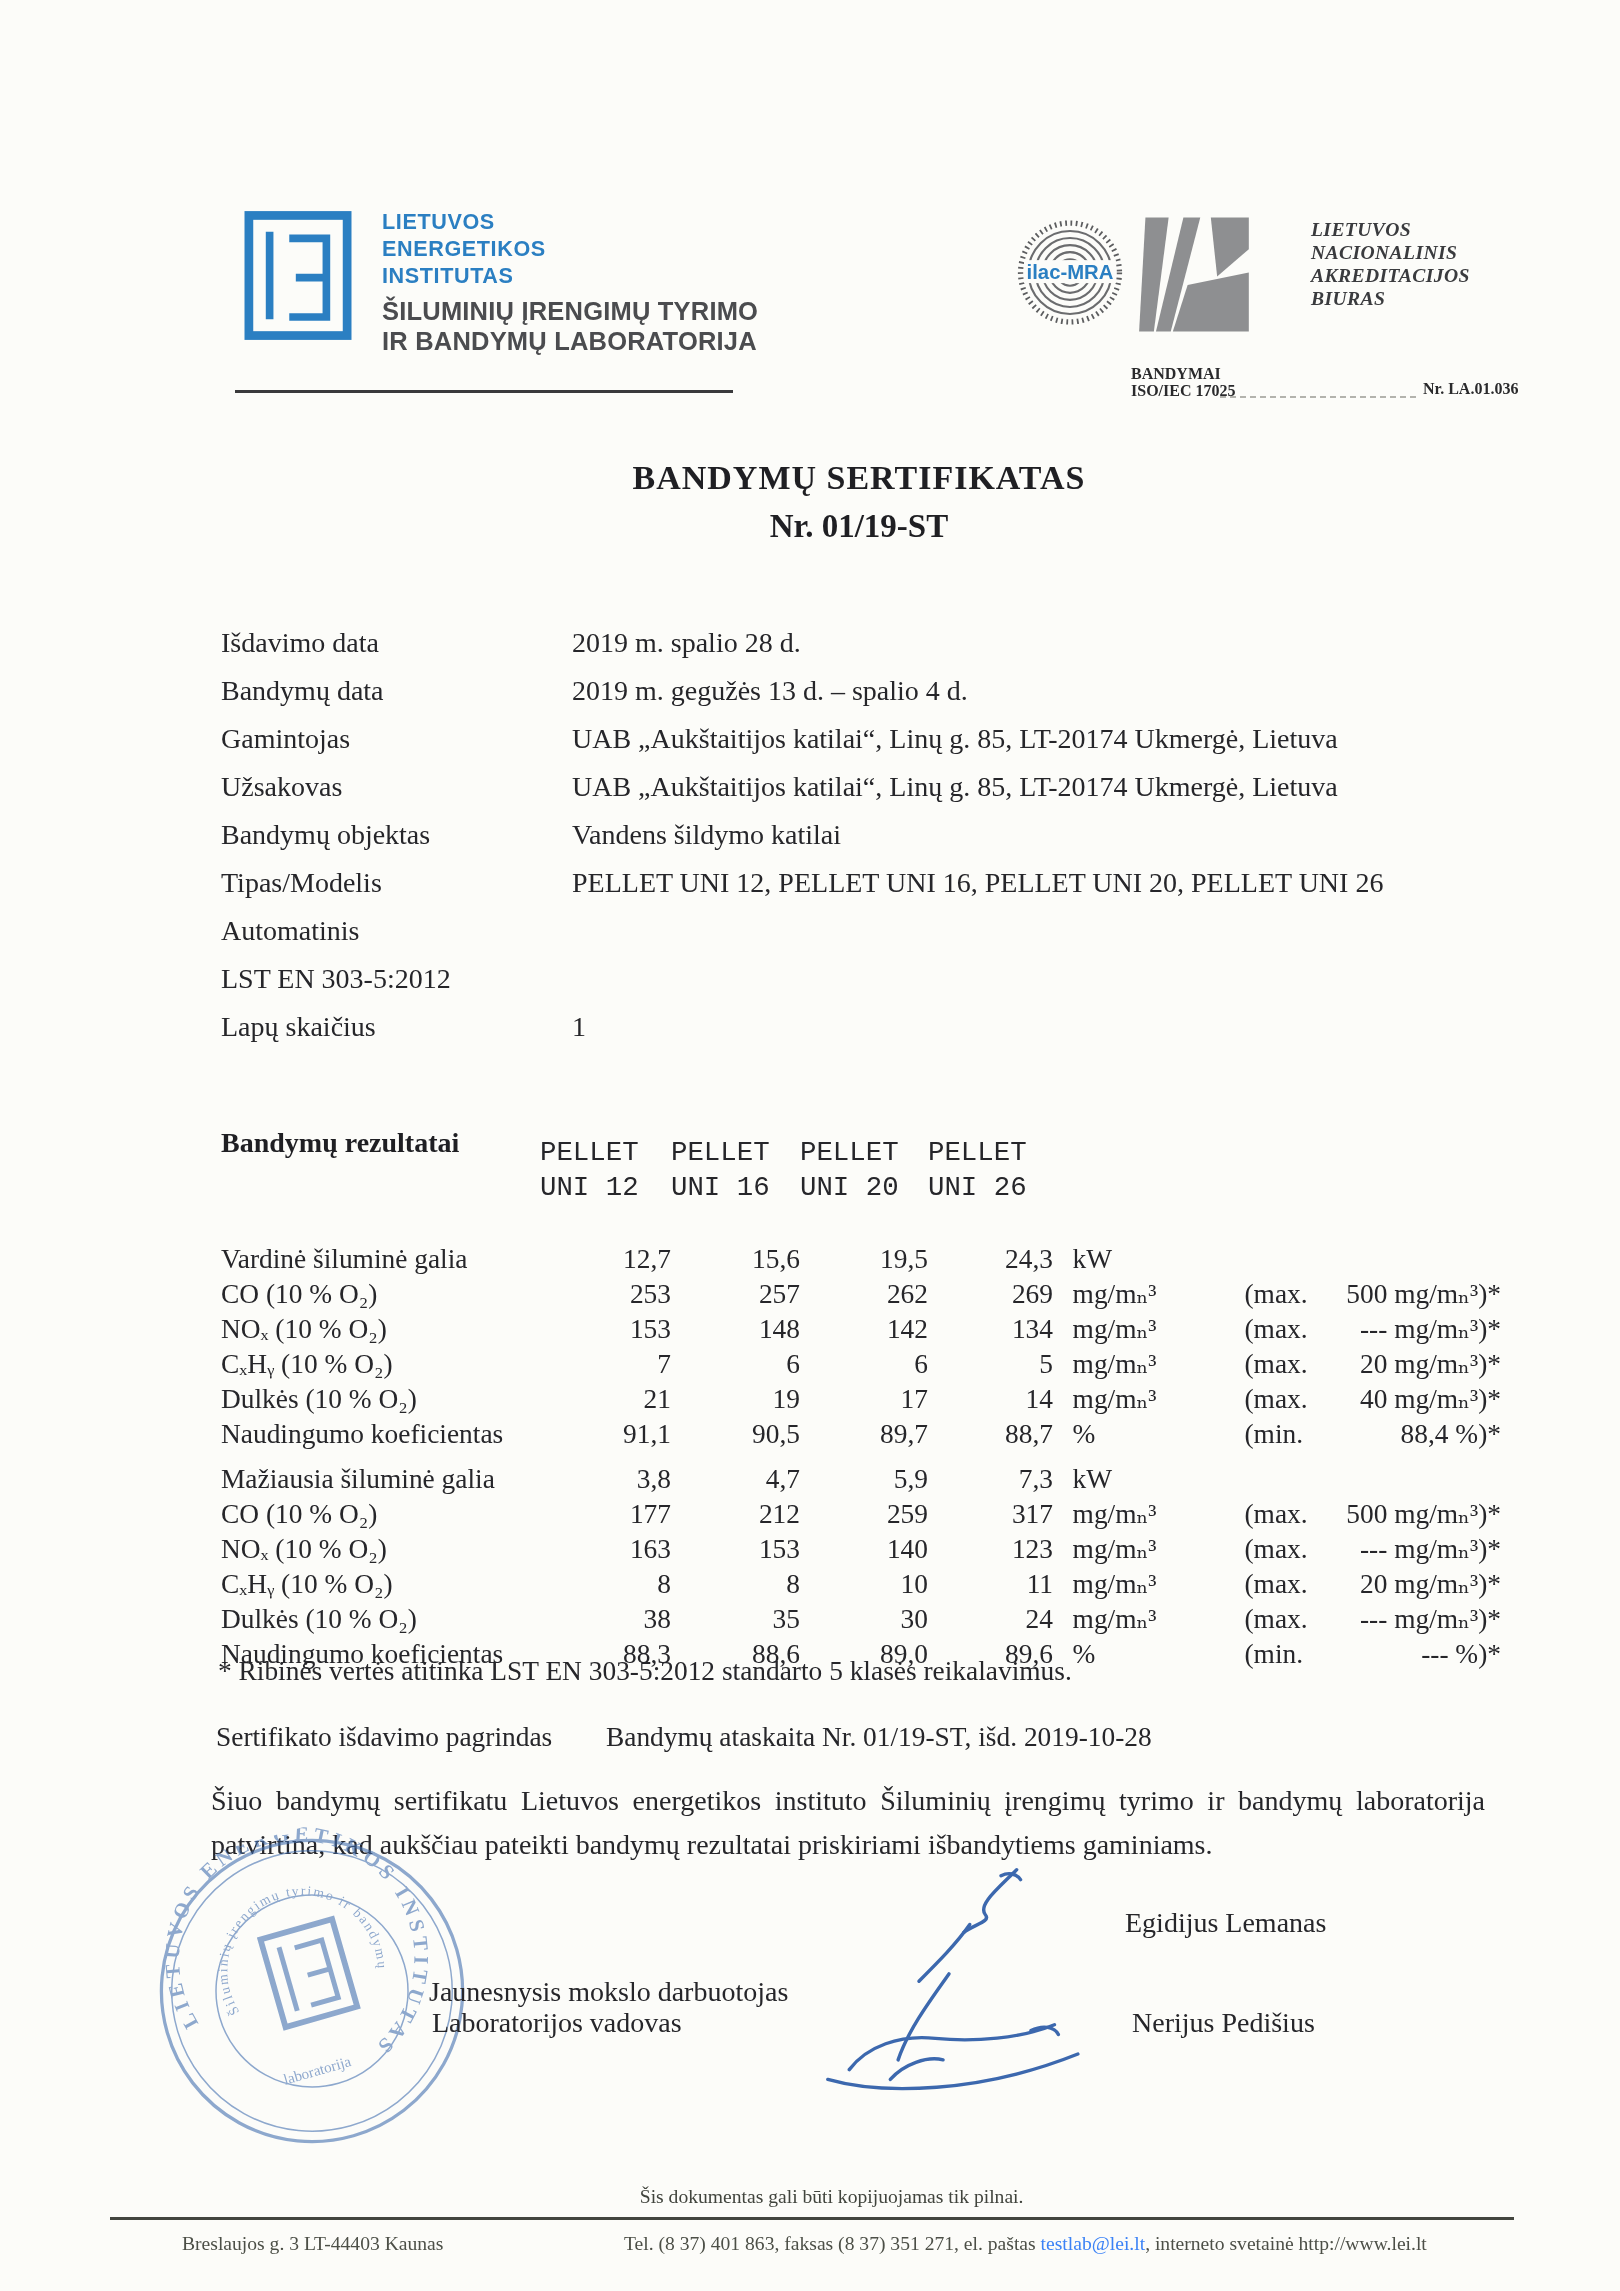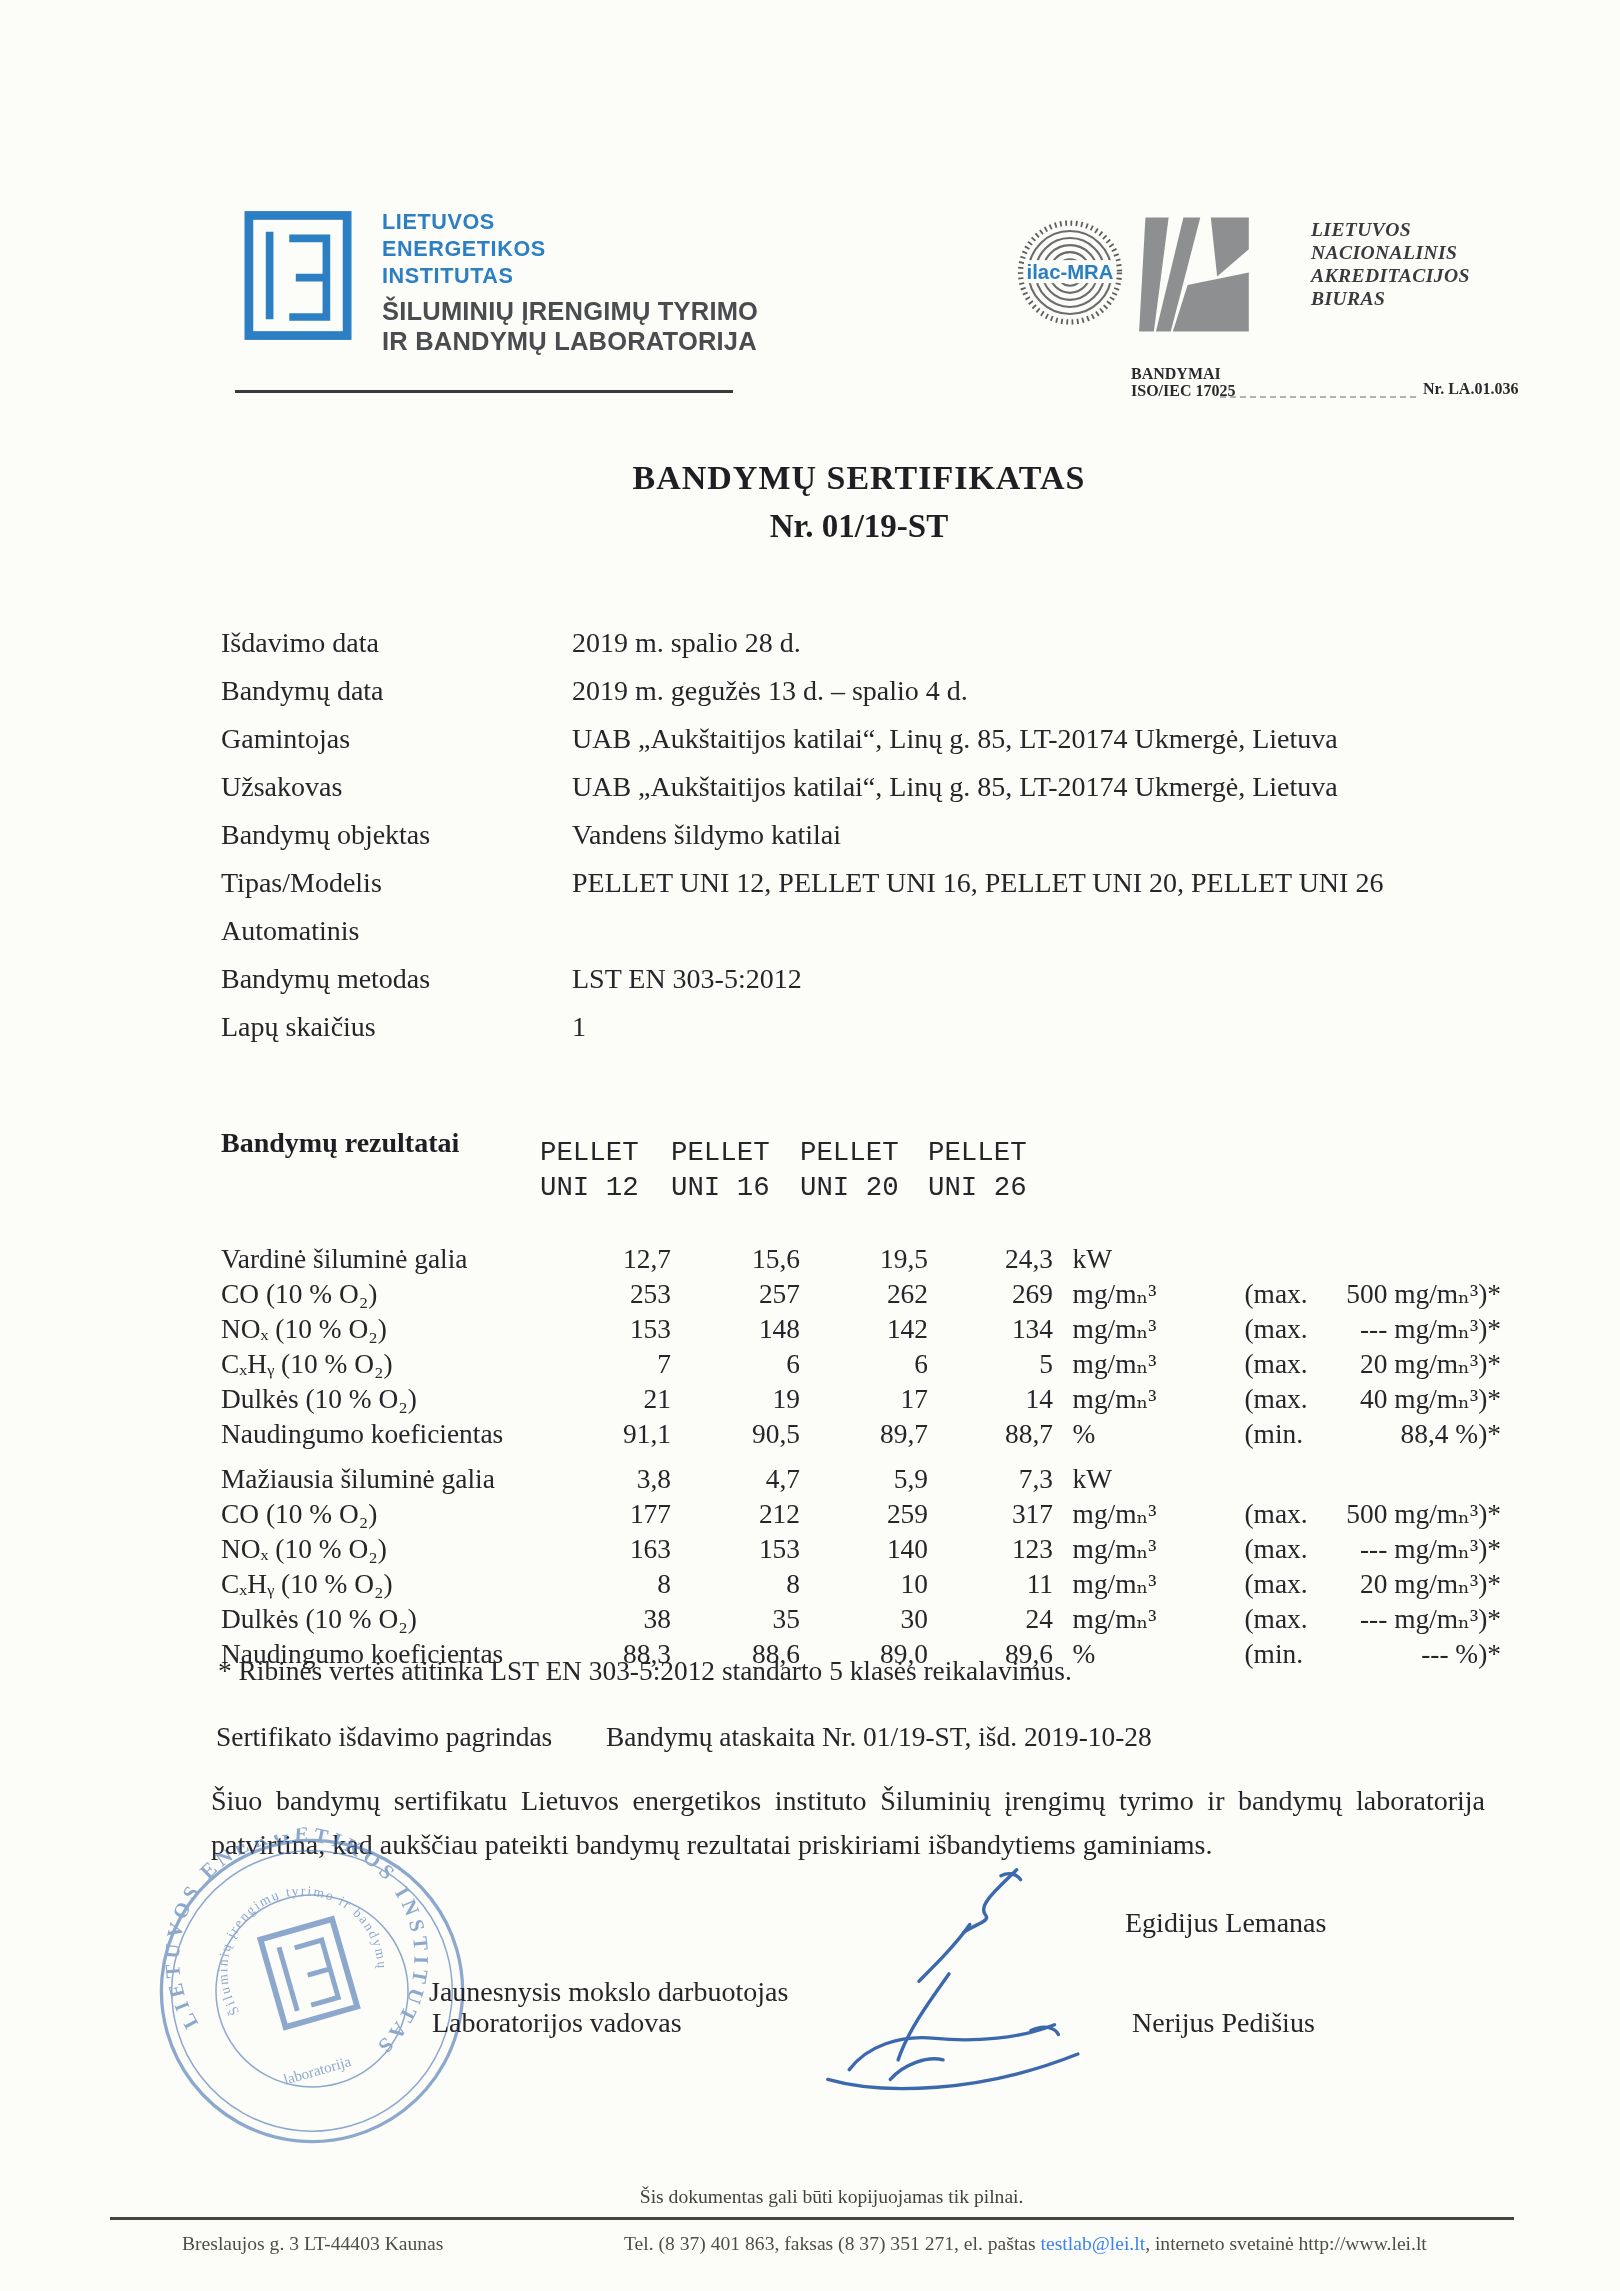--- a/index.html
+++ b/index.html
@@ -159,21 +159,20 @@
         <div class="dvalue">Vandens šildymo katilai</div>
       </div>
     <div class="drow">
         <div class="dlabel">Tipas/Modelis</div>
         <div class="dvalue">PELLET UNI 12, PELLET UNI 16, PELLET UNI 20, PELLET UNI 26</div>
       </div>
     <div class="drow">
         <div class="dvalue">Automatinis</div>
       </div>
     <div class="drow">
-        <div class="dlabel">Bandymų metodas</div>
         <div class="dvalue">LST EN 303-5:2012</div>
       </div>
     <div class="drow">
         <div class="dlabel">Lapų skaičius</div>
         <div class="dvalue">1</div>
       </div>
   </div>
 
   <div class="results">
     <div class="rgrid">

